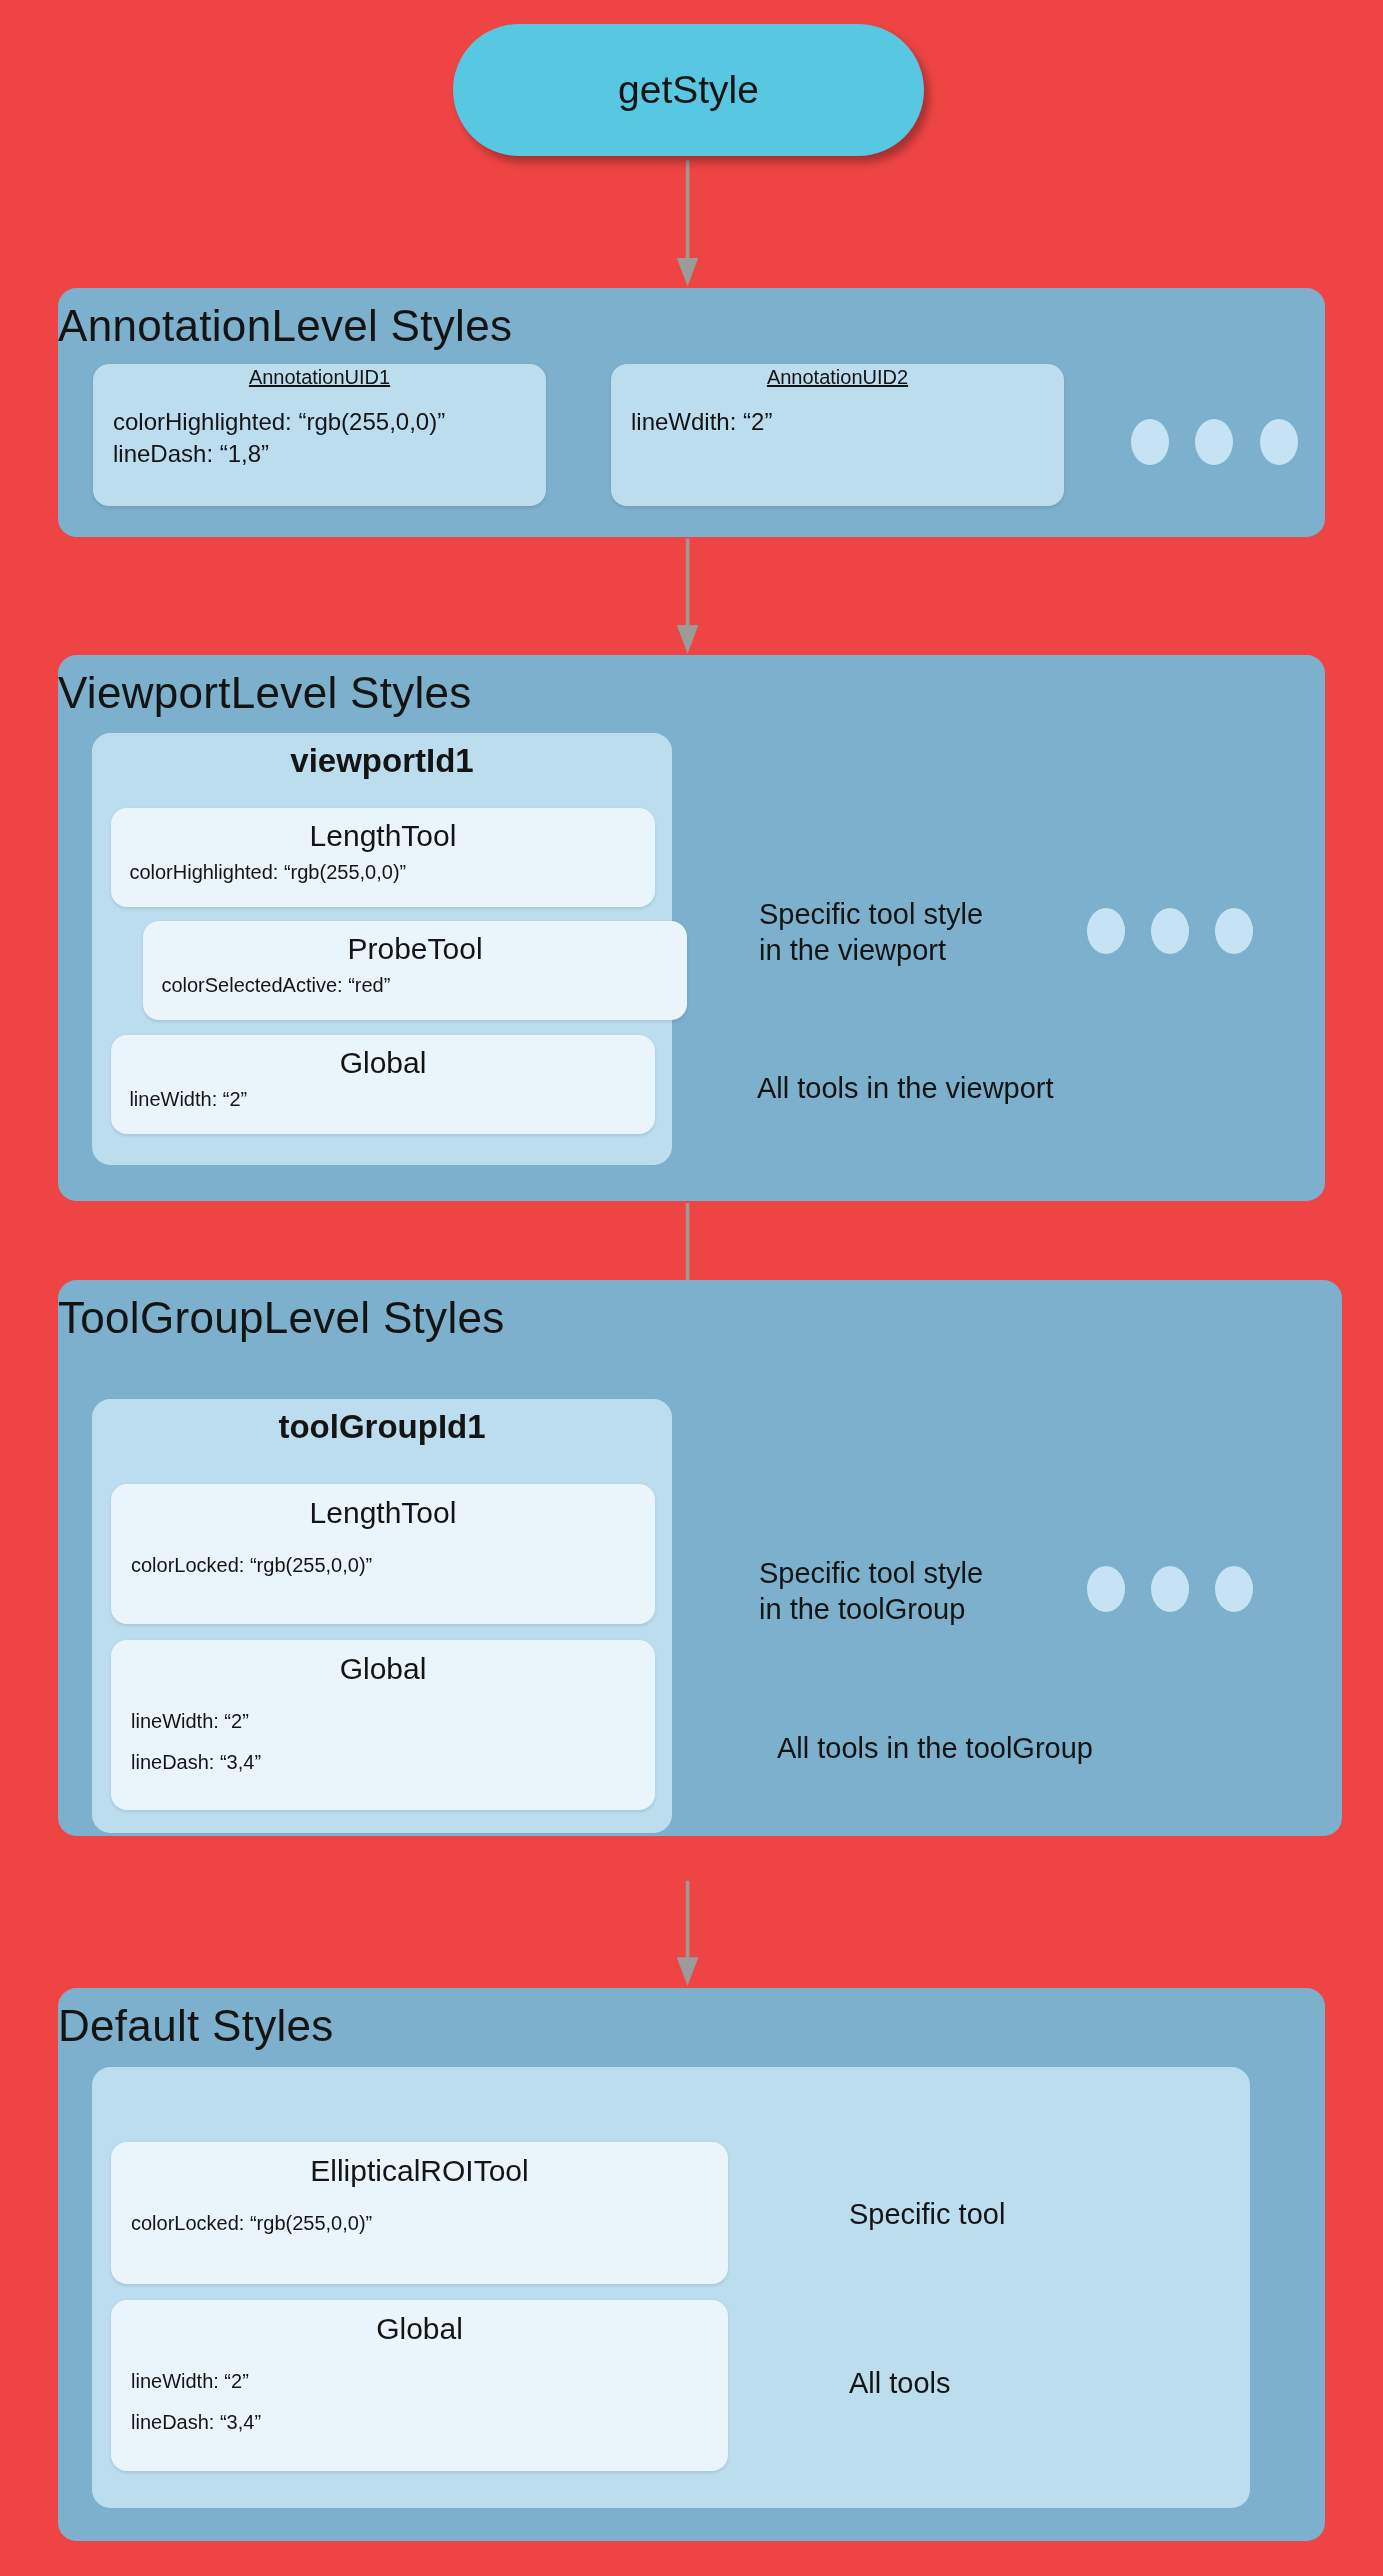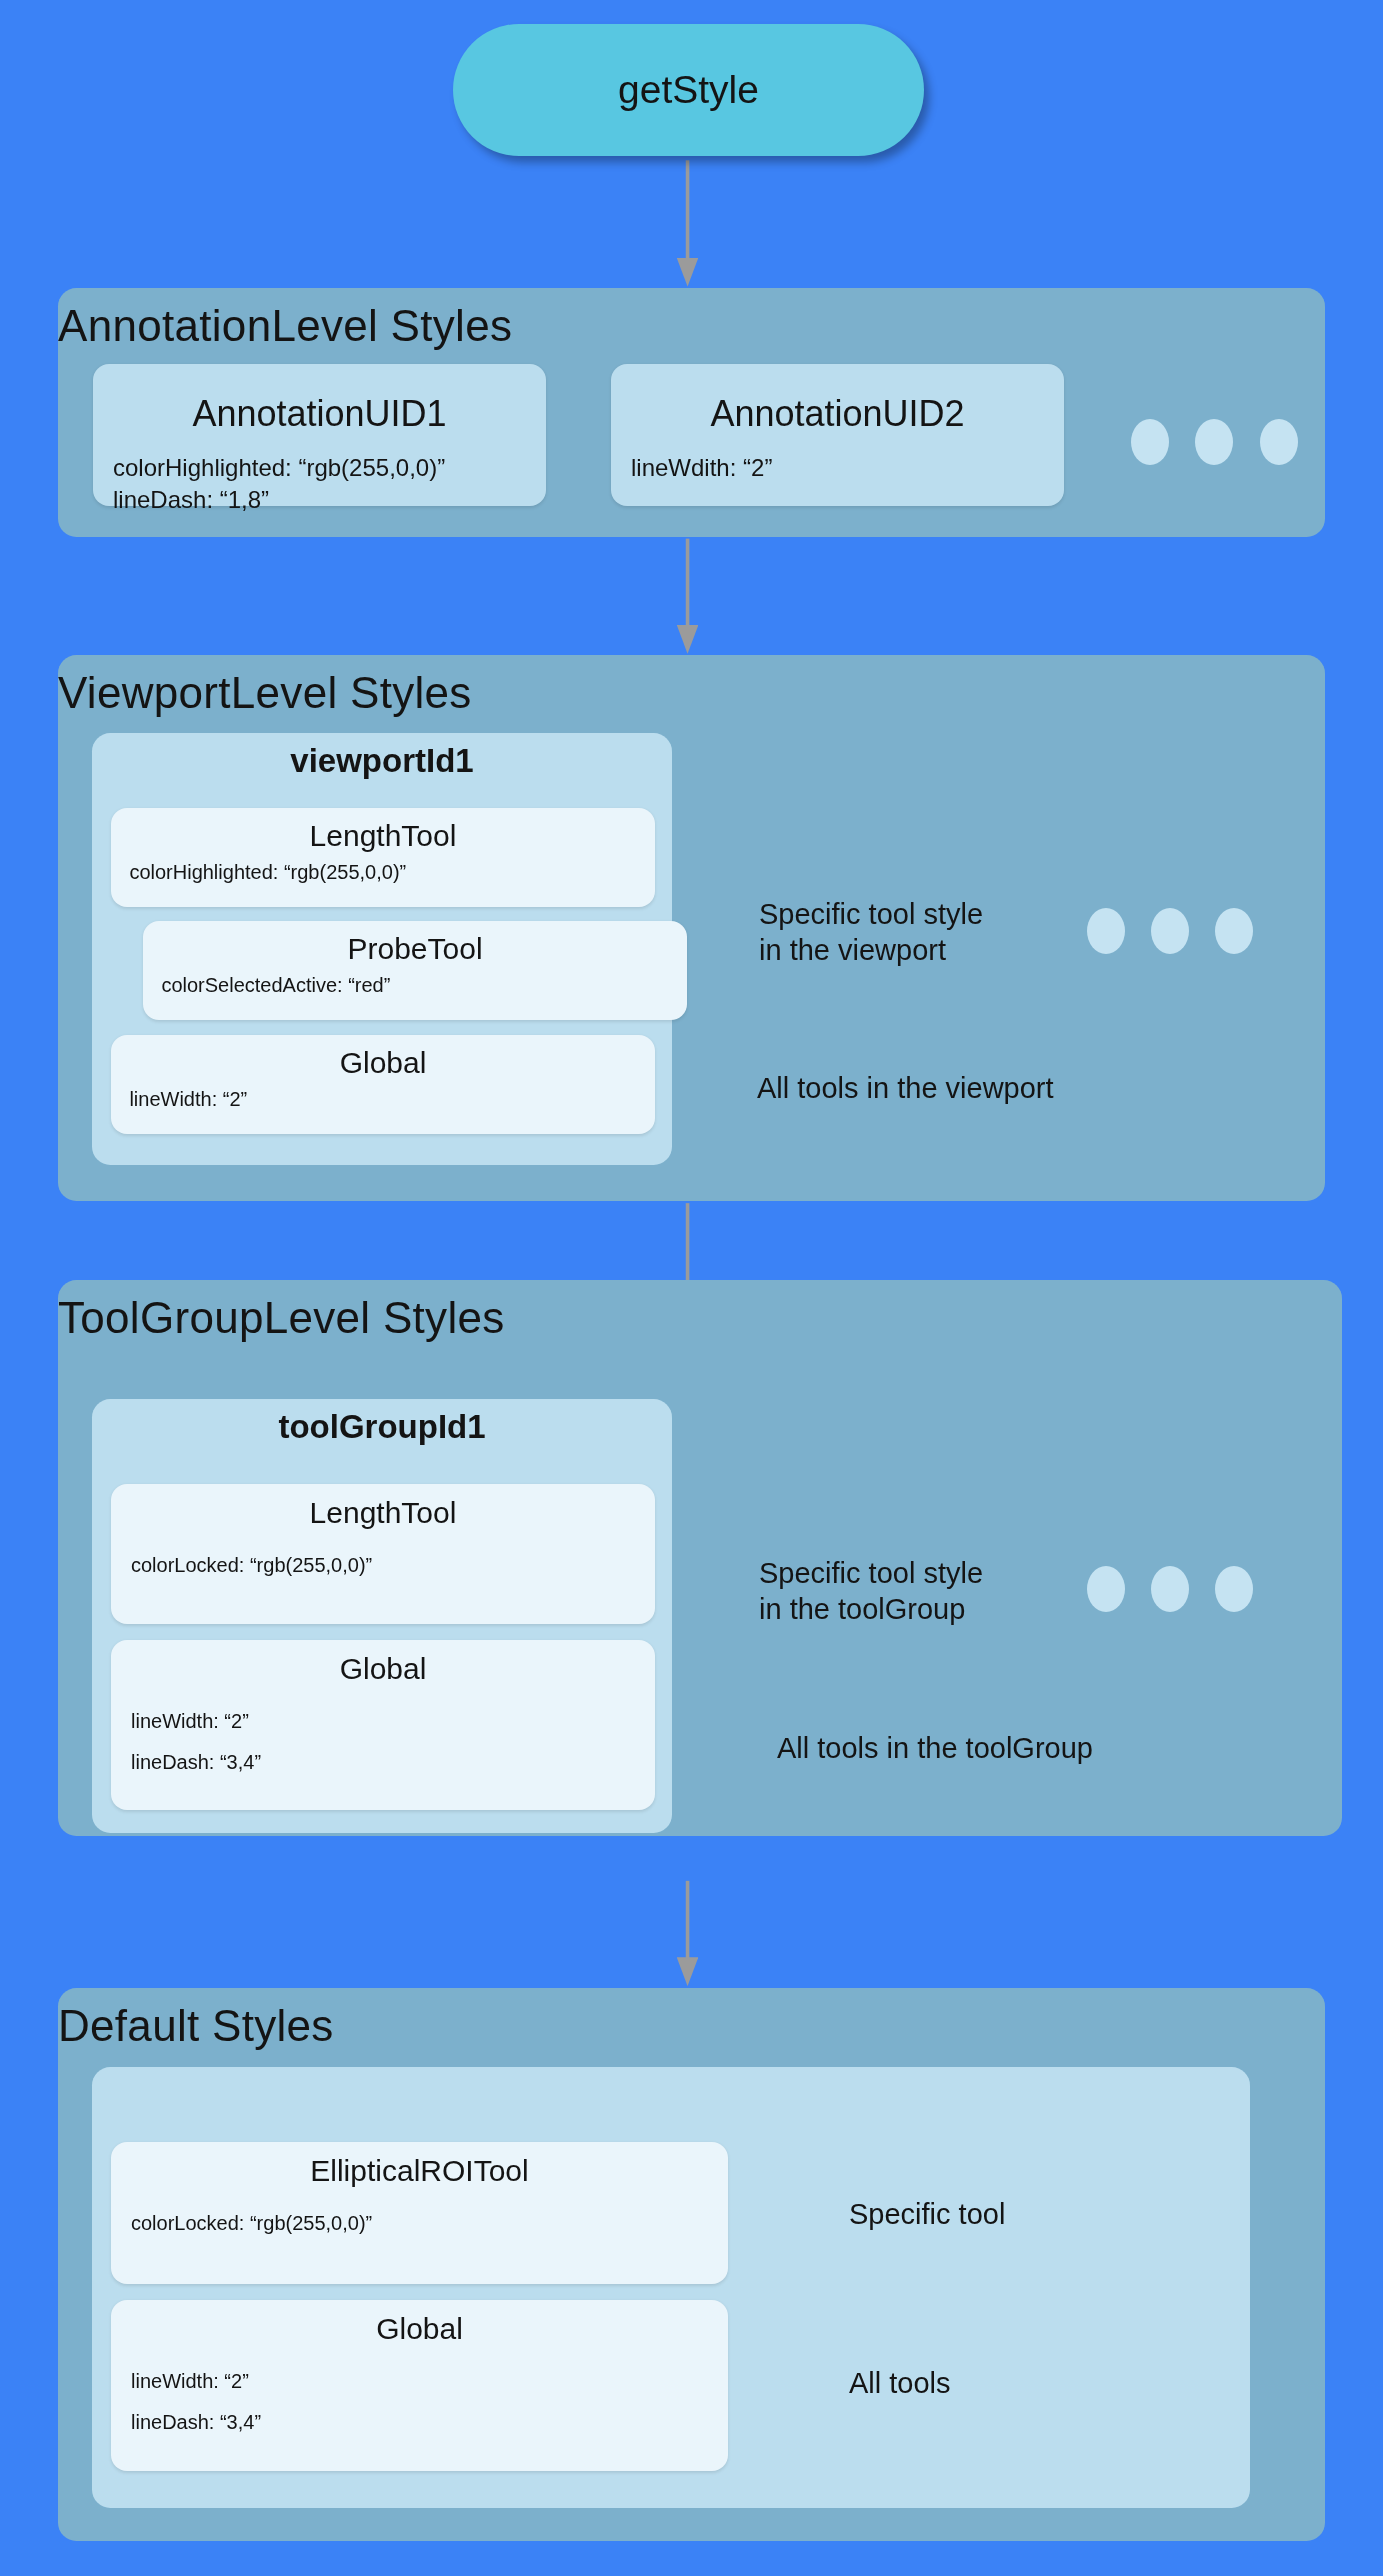--- a/index.html
+++ b/index.html
@@ -1,21 +1,21 @@
 <!DOCTYPE html>
 <html style="--box-bg: #7cb0cc; --panel-bg: #bbddee; --card-bg: #eaf5fb; --pill-bg: #58c7e1; --arrow: #9b9b9b; --dot: #c5e3f2; --text: #141414;font-size:10.5px"><head>
 <meta charset="utf-8">
 <style>
   :root{
     --box-bg:#7cb0cc; --panel-bg:#bbddee; --card-bg:#eaf5fb;
     --pill-bg:#58c7e1; --arrow:#9b9b9b; --dot:#c5e3f2; --text:#141414;
   }
   html,body{margin:0;padding:0;background:#ffffff;}
   body{font-family:"Liberation Sans","DejaVu Sans",sans-serif;color:var(--text,#141414);}
-  .canvas{position:relative;width:1383px;height:2576px;background:#3b82f6;overflow:hidden;}
+  .canvas{position:relative;width:1383px;height:2576px;background:#ef4444;overflow:hidden;}
 
   .arrow-svg{position:absolute;left:0;top:0;pointer-events:none;}
   .arrow-line{stroke:var(--arrow,#9b9b9b);stroke-width:5.5;fill:none;}
   .arrow-head{fill:var(--arrow,#9b9b9b);}
 
   .pill{position:absolute;left:453px;top:24px;width:471px;height:132px;
     background:var(--pill-bg,#58c7e1);border-radius:72px;
     display:flex;align-items:center;justify-content:center;
     font-size:39px;font-weight:500;box-shadow:5.3px 6.6px 8px rgba(0,0,0,0.30);}
 
@@ -26,21 +26,21 @@
   .panel{position:absolute;background:var(--panel-bg,#bbddee);border-radius:18.4px;}
   .panel-title{position:absolute;left:0;right:0;top:9.2px;text-align:center;font-size:33px;font-weight:700;}
 
   .card{position:absolute;background:var(--card-bg,#eaf5fb);border-radius:16px;
     box-shadow:0 1.3px 3.3px rgba(0,0,0,0.10);}
   .card-lite{background:var(--panel-bg,#bbddee);}
   .card-title{text-align:center;font-weight:500;}
   .card-prop{text-align:left;}
 
   
-  .card-l1 .card-title{padding-top:29px;font-size:36px;}
+  .card-l1 .card-title{padding-top:2px;font-size:20px;text-decoration:underline;}
   .card-l1 .card-prop{margin:17px 0 0 20px;font-size:24px;line-height:32px;}
 
   
   .card-sm .card-title{padding-top:10.5px;font-size:30px;}
   .card-sm .card-prop{margin:8px 0 0 18.4px;font-size:20px;}
 
   
   .card-tall .card-title{padding-top:12px;font-size:30px;}
   .card-tall .card-prop{margin:14.5px 0 0 20px;font-size:20px;line-height:41px;}
 

